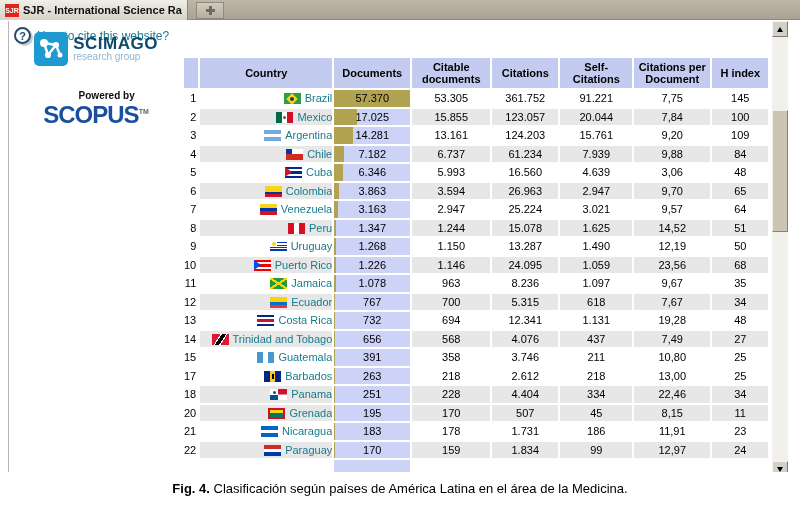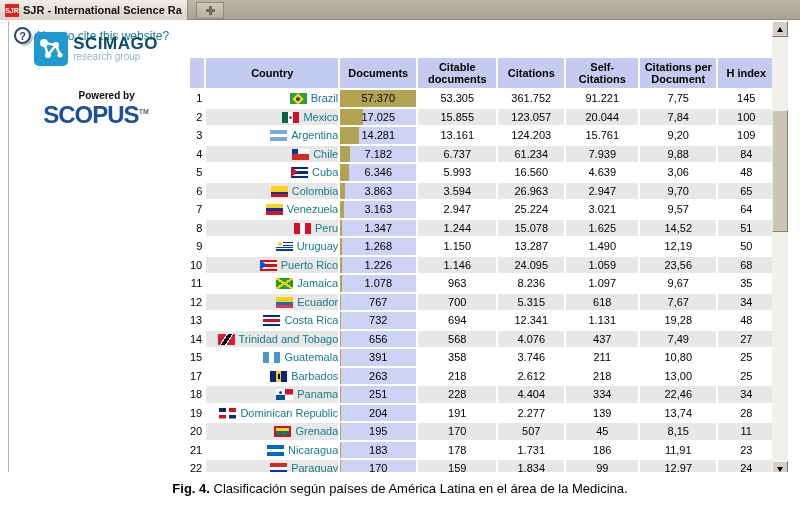--- a/index.html
+++ b/index.html
@@ -35,21 +35,21 @@
   .scimago { margin-top:11px; display:inline-flex; align-items:center; gap:5px; }
   .scimago-text { text-align:left; }
   .scimago-name { font-size:17px; font-weight:bold; color:#0c4a6e; letter-spacing:.5px; line-height:16px; }
   .scimago-sub { font-size:10px; color:#8fb5ce; line-height:10px; }
   .scopus { margin-top:21px; display:inline-block; text-align:right; }
   .poweredby { font-size:10px; font-weight:bold; color:#0d0d0d; line-height:10px; margin-right:14px; }
   .scopus-name { font-size:24px; font-weight:bold; color:#1a4f9e; letter-spacing:-1px; line-height:22px; }
   .scopus-tm { font-size:7px; color:#666; vertical-align:super; letter-spacing:0; }
 
   
-  .table-clip { position:absolute; left:188px; top:35px; width:590px; height:442px; overflow:hidden; }
+  .table-clip { position:absolute; left:182px; top:35px; width:590px; height:442px; overflow:hidden; }
   table { border-collapse:separate; border-spacing:2px; table-layout:fixed;
           font-family:"Liberation Sans",sans-serif; font-size:11px; }
   th { background:#c3ccf0; font-weight:bold; color:#000; height:30px; padding:0 2px;
        text-align:center; font-size:11px; line-height:12px; }
   td { height:16.5px; line-height:16px; padding:0; text-align:center; white-space:nowrap; overflow:hidden; }
   tr.even td { background:#e7e7e7; }
   tr.odd  td { background:#fff; }
   td.rank  { background:#fff !important; text-align:right; padding-right:2px; color:#000; }
   td.country { text-align:right; padding-left:2px; }
   .clink { color:#177b8d; cursor:pointer; }
@@ -347,30 +347,20 @@
           <tr class="even">
             <td class="rank">18</td>
             <td class="country"><span class="flag flag-pa"></span><span class="clink">Panama</span></td>
             <td class="docs"><span class="bar" style="width: 1.3%;"></span><span class="val">251</span></td>
             <td class="num">228</td>
             <td class="num">4.404</td>
             <td class="num">334</td>
             <td class="num">22,46</td>
             <td class="num">34</td>
           </tr>
-          <tr class="odd">
-            <td class="rank">19</td>
-            <td class="country"><span class="flag flag-do"></span><span class="clink">Dominican Republic</span></td>
-            <td class="docs"><span class="bar" style="width: 1.3%;"></span><span class="val">204</span></td>
-            <td class="num">191</td>
-            <td class="num">2.277</td>
-            <td class="num">139</td>
-            <td class="num">13,74</td>
-            <td class="num">28</td>
-          </tr>
           <tr class="even">
             <td class="rank">20</td>
             <td class="country"><span class="flag flag-gd"></span><span class="clink">Grenada</span></td>
             <td class="docs"><span class="bar" style="width: 1.3%;"></span><span class="val">195</span></td>
             <td class="num">170</td>
             <td class="num">507</td>
             <td class="num">45</td>
             <td class="num">8,15</td>
             <td class="num">11</td>
           </tr>

